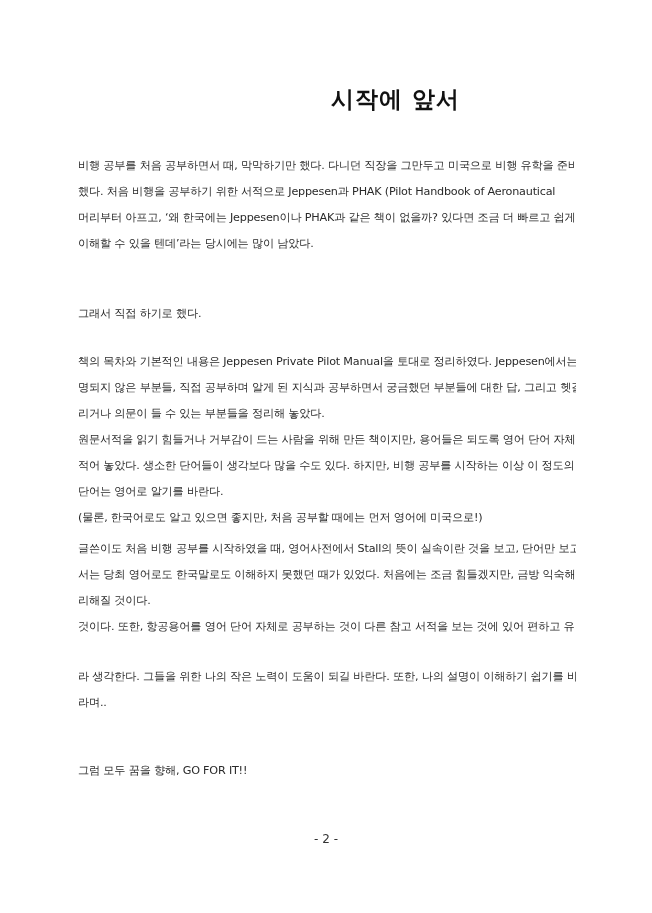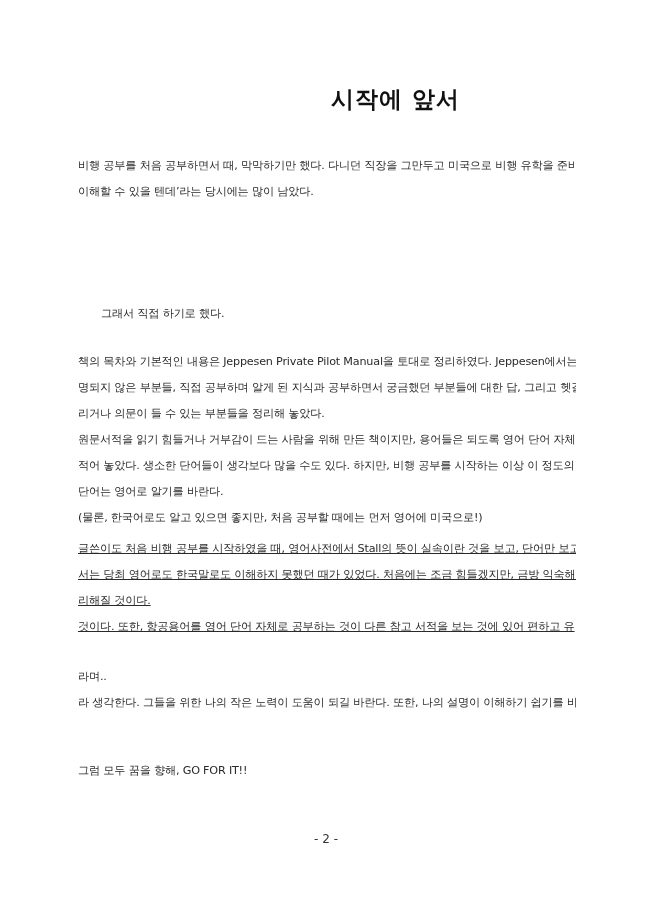--- a/index.html
+++ b/index.html
@@ -26,43 +26,45 @@
 </style>
 </head>
 <body>
 
 <div class="page">
   <div class="title">시작에 앞서</div>
 
   <div id="paragraphs">
       <div class="body-text" style="top: 153px;">
         <div class="line">비행 공부를 처음 공부하면서 때, 막막하기만 했다. 다니던 직장을 그만두고 미국으로 비행 유학을 준비</div>
+        <div class="line">했다. 처음 비행을 공부하기 위한 서적으로 Jeppesen과 PHAK (Pilot Handbook of Aeronautical</div>
+        <div class="line">머리부터 아프고, ‘왜 한국에는 Jeppesen이나 PHAK과 같은 책이 없을까? 있다면 조금 더 빠르고 쉽게</div>
         <div class="line">이해할 수 있을 텐데’라는 당시에는 많이 남았다.</div>
       </div>
-      <div class="body-text" style="top: 301px; margin-left: 23px;">
+      <div class="body-text" style="top: 301px;">
         <div class="line">그래서 직접 하기로 했다.</div>
       </div>
       <div class="body-text" style="top: 349px;">
         <div class="line">책의 목차와 기본적인 내용은 Jeppesen Private Pilot Manual을 토대로 정리하였다. Jeppesen에서는 설</div>
         <div class="line">명되지 않은 부분들, 직접 공부하며 알게 된 지식과 공부하면서 궁금했던 부분들에 대한 답, 그리고 헷갈</div>
         <div class="line">리거나 의문이 들 수 있는 부분들을 정리해 놓았다.</div>
         <div class="line">원문서적을 읽기 힘들거나 거부감이 드는 사람을 위해 만든 책이지만, 용어들은 되도록 영어 단어 자체로</div>
         <div class="line">적어 놓았다. 생소한 단어들이 생각보다 많을 수도 있다. 하지만, 비행 공부를 시작하는 이상 이 정도의</div>
         <div class="line">단어는 영어로 알기를 바란다.</div>
         <div class="line">(물론, 한국어로도 알고 있으면 좋지만, 처음 공부할 때에는 먼저 영어에 미국으로!)</div>
       </div>
-      <div class="body-text" style="top: 536px; text-decoration: underline;">
+      <div class="body-text" style="top: 536px;">
         <div class="line">글쓴이도 처음 비행 공부를 시작하였을 때, 영어사전에서 Stall의 뜻이 실속이란 것을 보고, 단어만 보고</div>
         <div class="line">서는 당최 영어로도 한국말로도 이해하지 못했던 때가 있었다. 처음에는 조금 힘들겠지만, 금방 익숙해질</div>
         <div class="line">리해질 것이다.</div>
         <div class="line">것이다. 또한, 항공용어를 영어 단어 자체로 공부하는 것이 다른 참고 서적을 보는 것에 있어 편하고 유</div>
       </div>
       <div class="body-text" style="top: 664px;">
+        <div class="line">라 생각한다. 그들을 위한 나의 작은 노력이 도움이 되길 바란다. 또한, 나의 설명이 이해하기 쉽기를 바</div>
         <div class="line">라며..</div>
-        <div class="line">라 생각한다. 그들을 위한 나의 작은 노력이 도움이 되길 바란다. 또한, 나의 설명이 이해하기 쉽기를 바</div>
       </div>
       <div class="body-text" style="top: 758px;">
         <div class="line">그럼 모두 꿈을 향해, GO FOR IT!!</div>
       </div>
     </div>
 
   <div class="footer">- 2 -</div>
 </div>
 
 </body></html>

